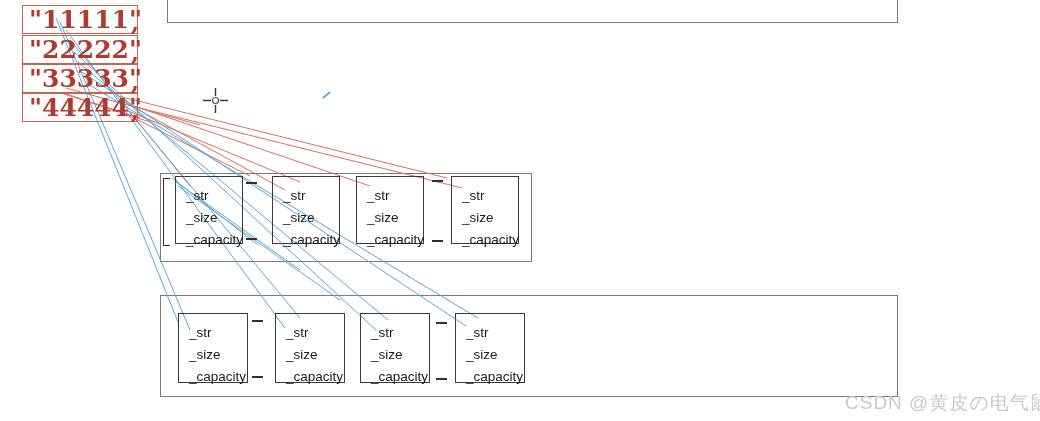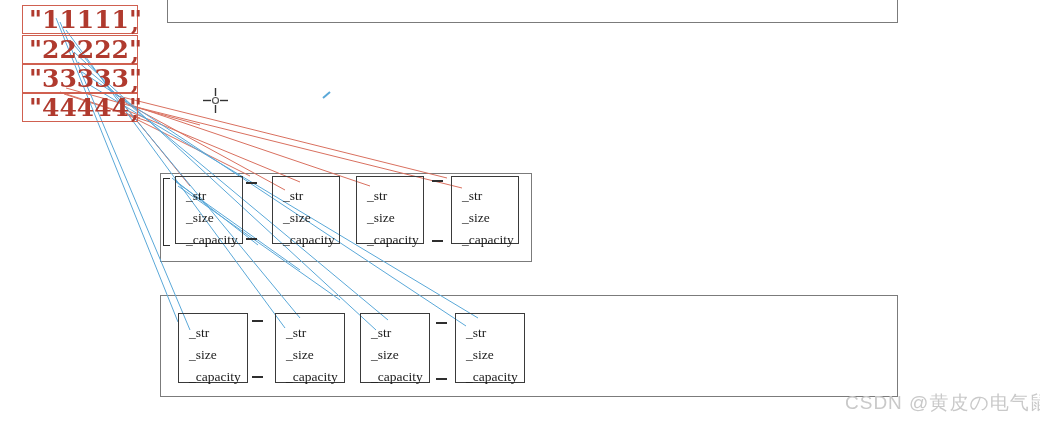--- a/index.html
+++ b/index.html
@@ -63,21 +63,21 @@
   
   .struct-box {
     position: absolute;
     border: 1.4px solid #3a3a3a;
     background: transparent;
     box-sizing: border-box;
     z-index: 4;
     padding: 8px 0 0 10px;
   }
   .struct-field {
-    font-family: Liberation Serif, serif;
+    font-family: Liberation Sans, sans-serif;
     font-size: 13.5px;
     color: #1b1b1b;
     line-height: 22px;
     white-space: pre;
   }
 
   
   .dash {
     position: absolute;
     background: #2f2f2f;

